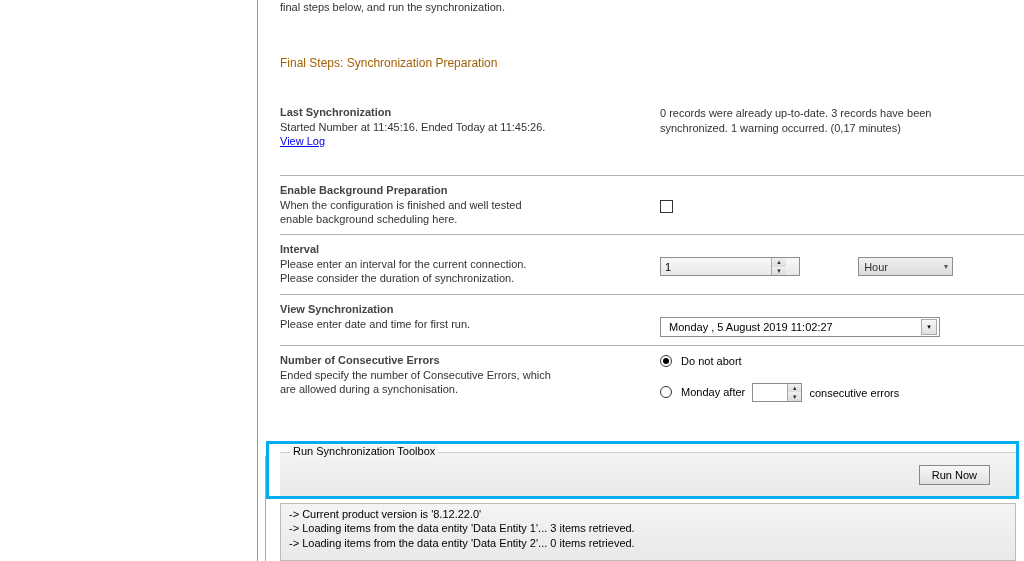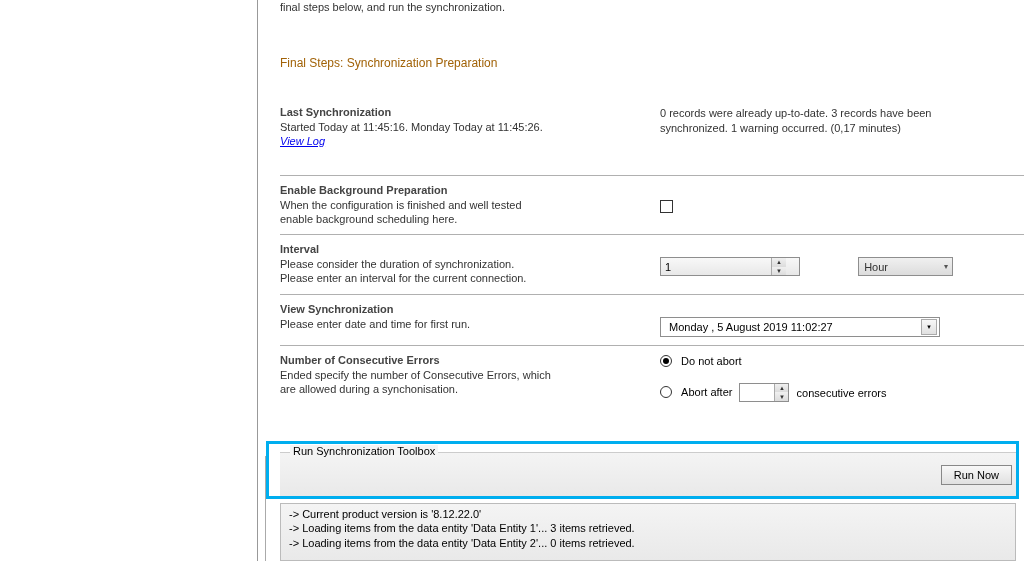--- a/index.html
+++ b/index.html
@@ -51,21 +51,20 @@
     }
     .hr {
       height: 1px;
       background: #b0b0b0;
       border: none;
       margin: 0;
     }
     .link {
       color: #0000EE;
       text-decoration: underline;
-      font-style: italic;
     }
     .content-row {
       display: flex;
       padding: 8px 18px 8px 18px;
     }
     .left-col {
       width: 380px;
       padding-right: 20px;
     }
     .right-col {
@@ -227,21 +226,21 @@
     <div class="section-desc">final steps below, and run the synchronization.</div>
   </div>
 
   <div style="padding: 42px 18px 20px 18px;">
     <div style="font-size:12px; color:#a16207;">Final Steps: Synchronization Preparation</div>
   </div>
 
   <div class="content-row" style="padding-top:16px; padding-bottom:28px;">
     <div class="left-col">
       <div class="section-heading">Last Synchronization</div>
-      <div class="section-desc">Started  Today at 11:45:16. Monday Today at 11:45:26.</div>
+      <div class="section-desc">Started  Number at 11:45:16. Ended Today at 11:45:26.</div>
       <a href="#" class="link">View Log</a>
     </div>
     <div class="right-col">
       <div class="section-desc" style="max-width:290px;">0 records were already up-to-date. 3 records have been synchronized. 1 warning occurred. (0,17 minutes)</div>
     </div>
   </div>
 
   <div class="hr" style="margin-left:18px;"></div>
 
   <div class="content-row">
@@ -253,22 +252,22 @@
     <div class="right-col" style="padding-top:16px;">
       <span class="checkbox"></span>
     </div>
   </div>
 
   <div class="hr" style="margin-left:18px;"></div>
 
   <div class="content-row">
     <div class="left-col">
       <div class="section-heading">Interval</div>
+      <div class="section-desc">Please enter an interval for the current connection.</div>
       <div class="section-desc">Please consider the duration of synchronization.</div>
-      <div class="section-desc">Please enter an interval for the current connection.</div>
     </div>
     <div class="right-col" style="padding-top:14px;">
       <div class="spinner" style="width:140px;">
         <input type="text" value="1" style="">
         <div class="spin-btns">
           <div>▲</div>
           <div>▼</div>
         </div>
       </div>
       <span style="display:inline-block; width:52px;"></span>
@@ -302,38 +301,38 @@
       <div class="section-desc">Ended specify the number of Consecutive Errors, which</div>
       <div class="section-desc">are allowed during a synchonisation.</div>
     </div>
     <div class="right-col">
       <div style="margin-bottom:16px;">
         <span class="radio checked"></span>
         <span style="margin-left:6px; vertical-align:middle;">Do not abort</span>
       </div>
       <div>
         <span class="radio"></span>
-        <span style="margin-left:6px; vertical-align:middle;">Abort after</span>
+        <span style="margin-left:6px; vertical-align:middle;">Monday after</span>
         <span class="small-spinner" style="margin:0 4px; vertical-align:middle;">
           <input type="text" value="" style="">
           <div class="spin-btns">
             <div>▲</div>
             <div>▼</div>
           </div>
         </span>
         <span style="vertical-align:middle;">consecutive errors</span>
       </div>
     </div>
   </div>
 
   <div class="highlight-box" style="top:441px; left:4px; width:753px; height:58px;"></div>
 
   <div class="toolbox-group" style="top:452px; left:18px; width:736px; height:44px;">
     <div class="legend">Run Synchronization Toolbox</div>
-    <div style="padding:12px 4px;">
+    <div style="padding:12px 26px;">
       <span class="btn">Run Now</span>
     </div>
   </div>
 
   <div class="log-box" style="top:503px; left:18px; width:736px; height:58px;">
     <div>-&gt; Current product version is '8.12.22.0'</div>
     <div>-&gt; Loading items from the data entity 'Data Entity 1'... 3 items retrieved.</div>
     <div>-&gt; Loading items from the data entity 'Data Entity 2'... 0 items retrieved.</div>
   </div>
 

